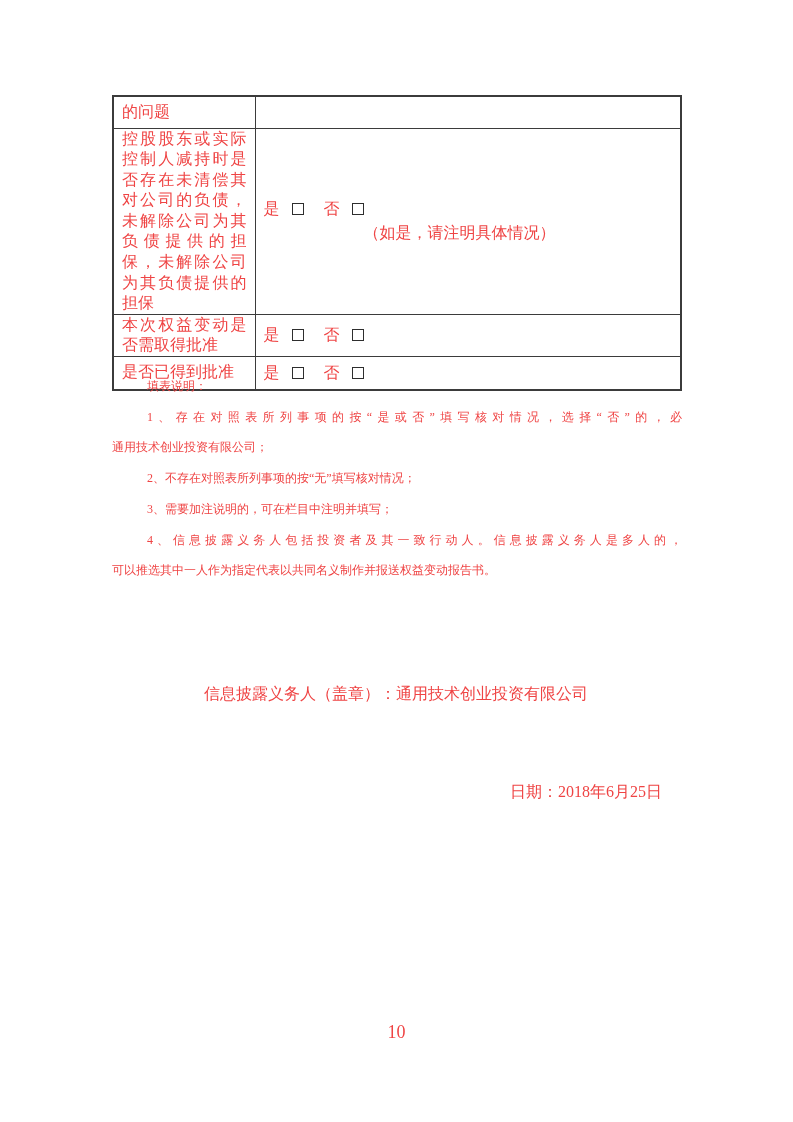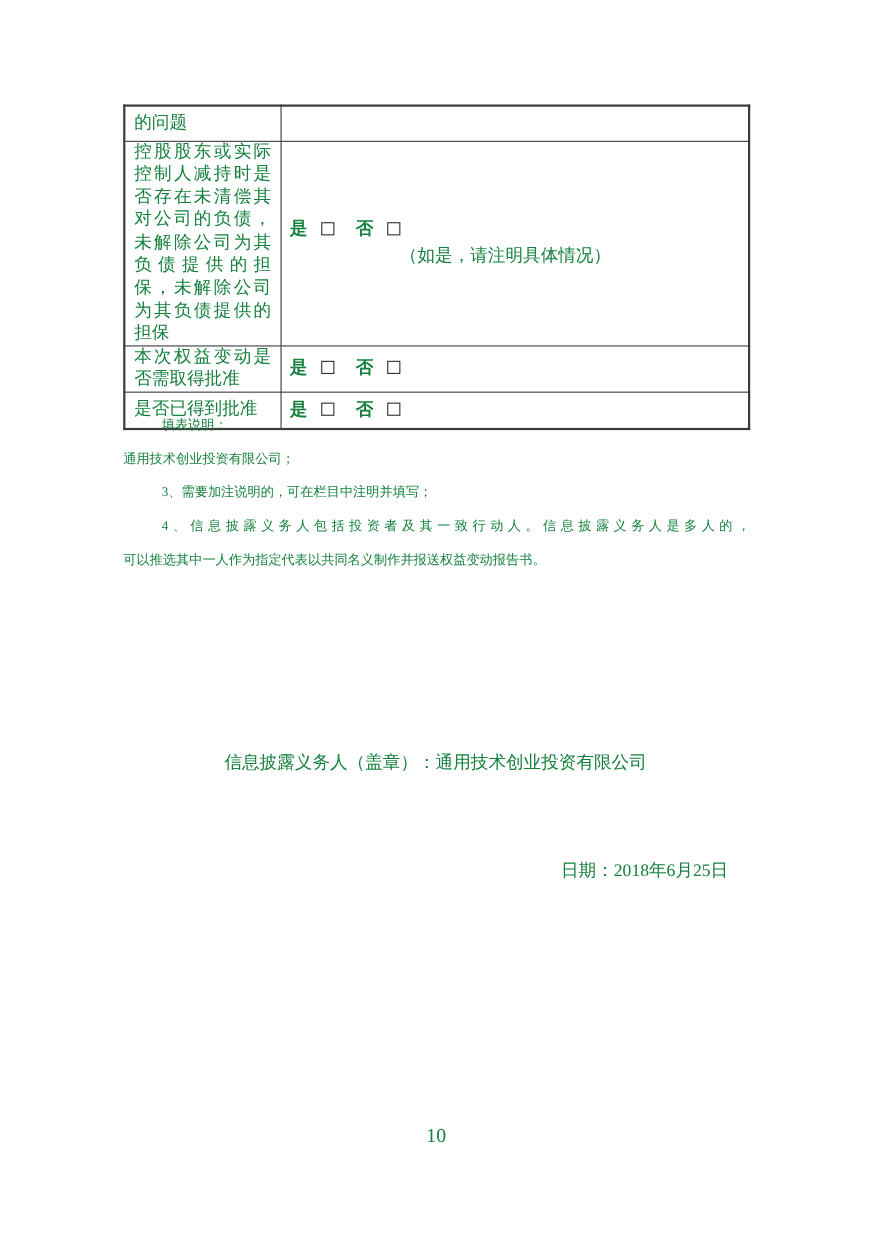--- a/index.html
+++ b/index.html
@@ -3,21 +3,21 @@
 <meta charset="utf-8">
 <style>
   * { margin: 0; padding: 0; box-sizing: border-box; }
   html, body { background: #ffffff; }
   .page {
     position: relative;
     width: 793px;
     height: 1122px;
     background: #ffffff;
     font-family: "Liberation Serif", "DejaVu Serif", serif;
-    color: #15803d;
+    color: #ef4444;
     overflow: hidden;
   }
 
   
   table.doc-table {
     position: absolute;
     left: 112px;
     top: 95px;
     width: 568px;
     border-collapse: collapse;
@@ -34,21 +34,21 @@
   tr.r2 { height: 165px; }
   tr.r3 { height: 41px; }
   tr.r4 { height: 33px; }
   td.label-cell {
     padding: 0 8px;
     line-height: 20.6px;
     text-align: justify;
     text-justify: inter-character;
   }
   td.content-cell { padding-left: 8px; }
-  .yn-line { line-height: 24px; white-space: nowrap; font-weight: bold; }
+  .yn-line { line-height: 24px; white-space: nowrap; }
   .cond-note { line-height: 24px; margin-left: 100px; white-space: nowrap; }
   .checkbox {
     display: inline-block;
     width: 12px;
     height: 12px;
     border: 1px solid #2e2e2e;
     background: #ffffff;
     margin-left: 12px;
     margin-bottom: -1px;
   }
@@ -142,21 +142,23 @@
         <div class="yn-line">
           <span>是</span><span class="checkbox"></span><span class="no-label">否</span><span class="checkbox"></span>
         </div>
       </td>
     </tr>
   </tbody>
     </table>
 
   <div class="notes">
     <div class="note-line indent">填表说明：</div>
+    <div class="note-line indent jlast">1、存在对照表所列事项的按“是或否”填写核对情况，选择“否”的，必</div>
     <div class="note-line">通用技术创业投资有限公司；</div>
+    <div class="note-line indent">2、不存在对照表所列事项的按“无”填写核对情况；</div>
     <div class="note-line indent">3、需要加注说明的，可在栏目中注明并填写；</div>
     <div class="note-line indent jlast">4、信息披露义务人包括投资者及其一致行动人。信息披露义务人是多人的，</div>
     <div class="note-line">可以推选其中一人作为指定代表以共同名义制作并报送权益变动报告书。</div>
   </div>
 
   <div class="signature-line">信息披露义务人（盖章）：通用技术创业投资有限公司</div>
 
   <div class="date-line">日期：2018年6月25日</div>
 
   <div class="page-number">10</div>

